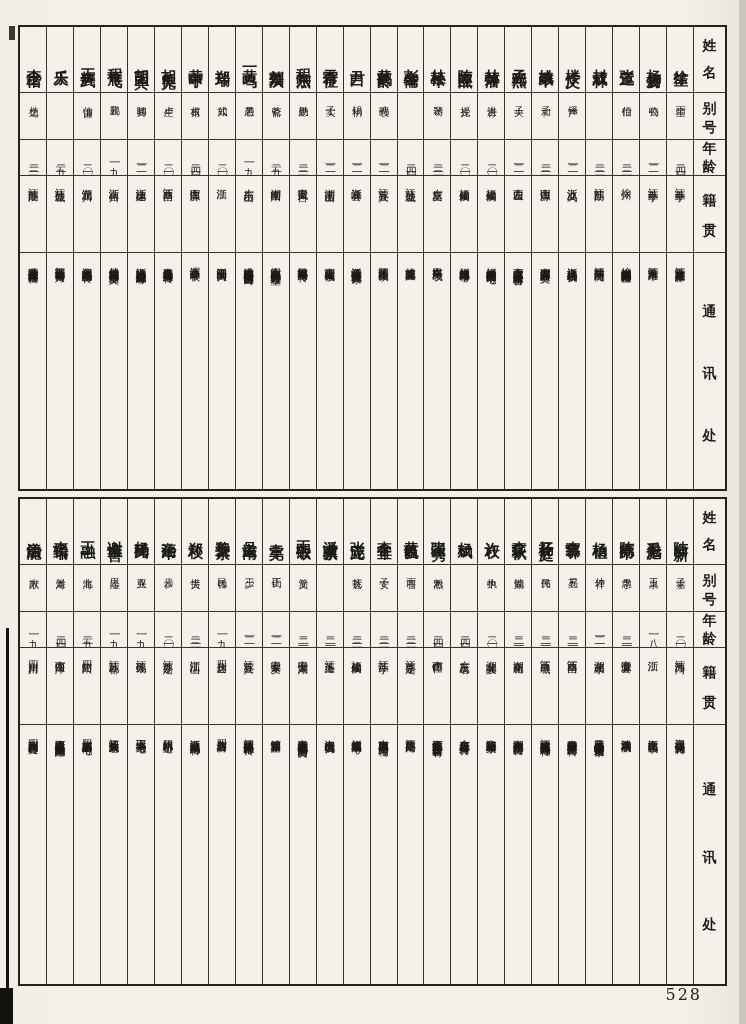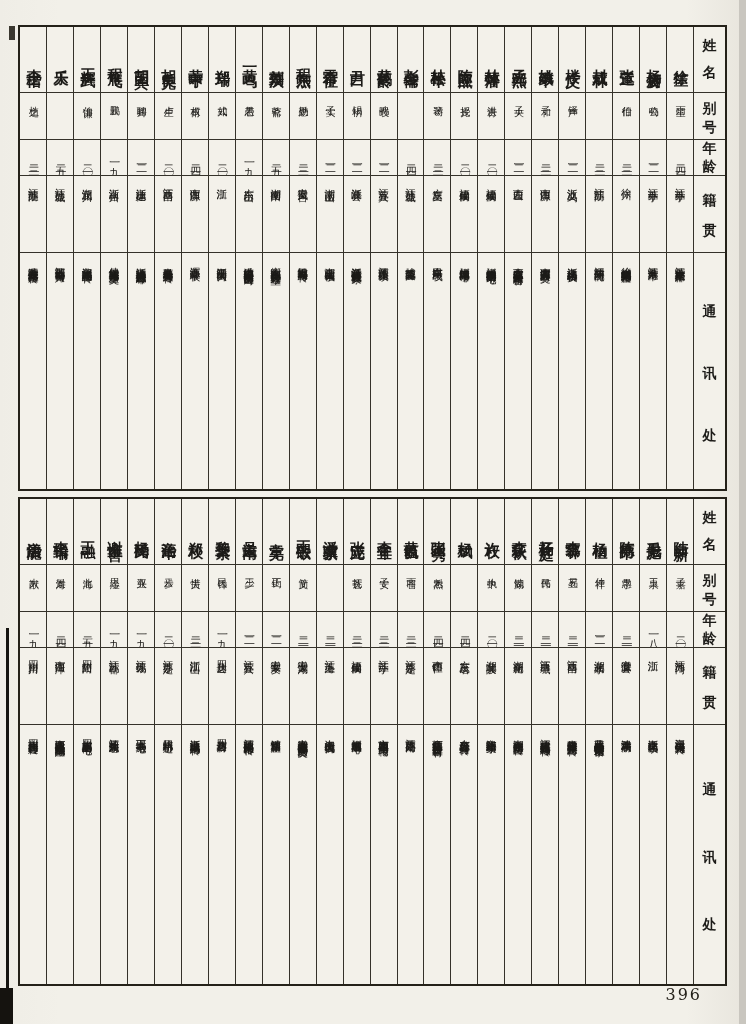--- a/index.html
+++ b/index.html
@@ -975,14 +975,14 @@
         </div>
         <div class="cell c-native">
           <span class="vtext">四川南川</span>
         </div>
         <div class="cell c-addr">
           <span class="vtext">四川南川西街韩春廷转</span>
         </div>
       </div>
     </div>
 
-  <div class="page-number">396</div>
+  <div class="page-number">528</div>
 </div>
 
 </body></html>

